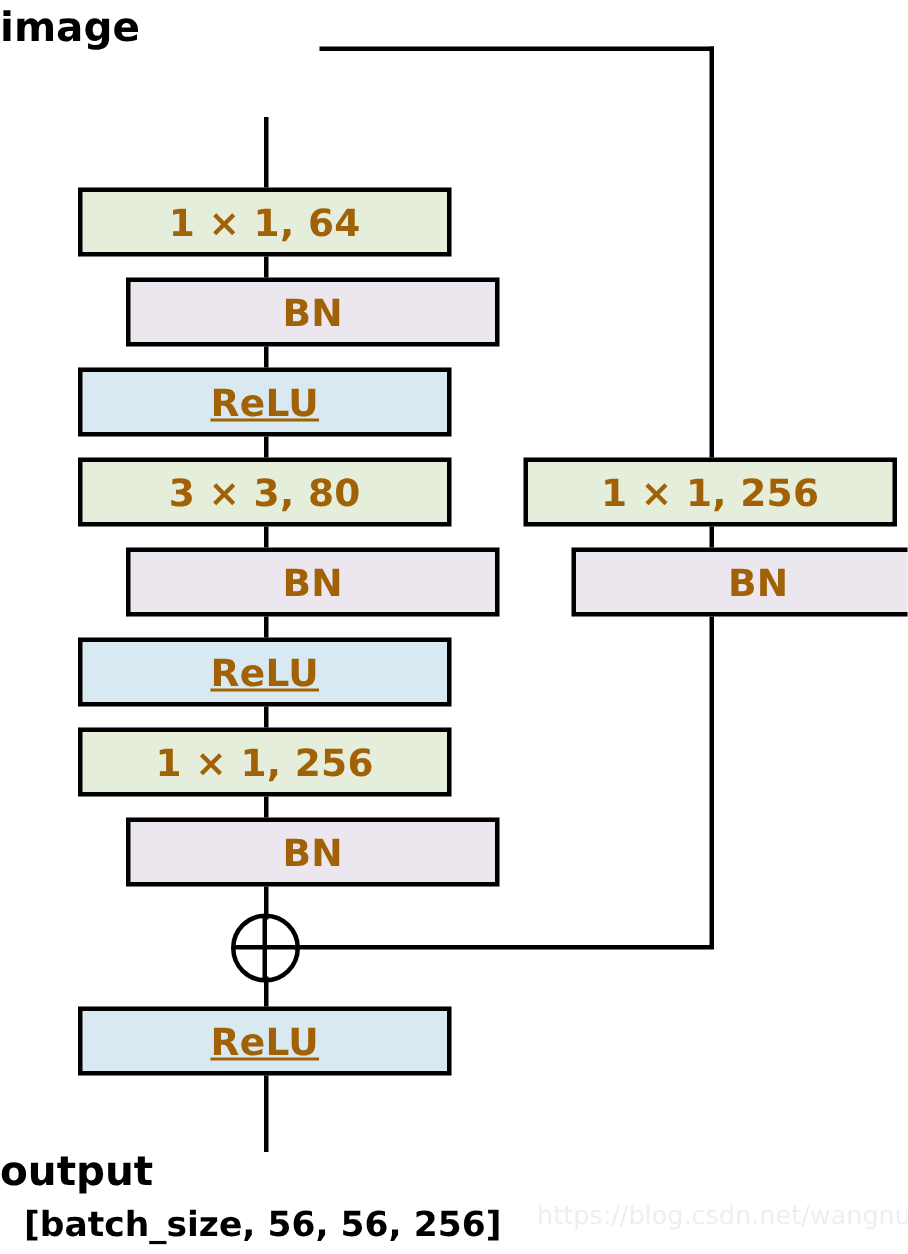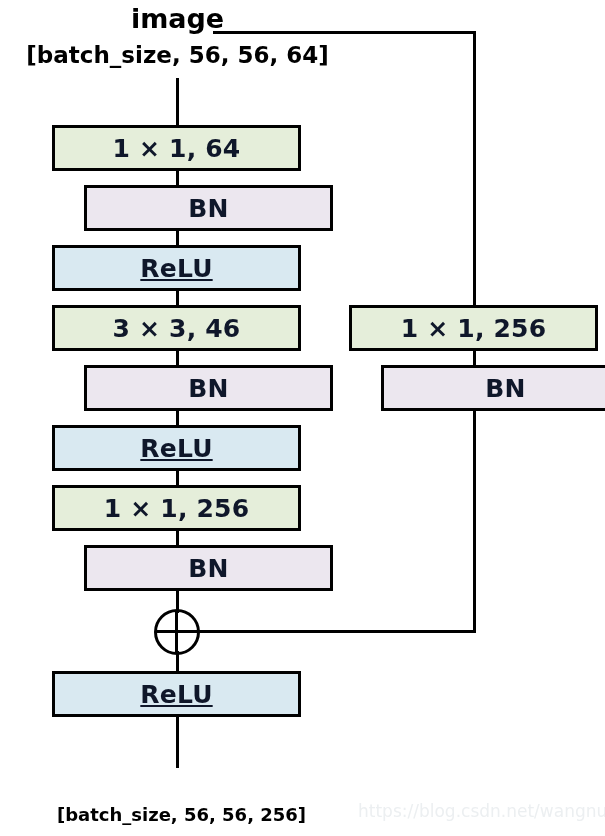--- a/index.html
+++ b/index.html
@@ -4,33 +4,33 @@
 <style>
   html,body{margin:0;padding:0;background:#ffffff;}
   body{
     width:605px;height:836px;position:relative;overflow:hidden;
     font-family:"DejaVu Sans","Liberation Sans",sans-serif;
     color:#000000;
   }
   #diagram{position:absolute;left:0;top:0;width:605px;height:836px;}
 
   
-  .lbl{position:absolute;text-align:center;font-weight:bold;white-space:nowrap;line-height:1;}
+  .lbl{position:absolute;font-weight:bold;white-space:nowrap;line-height:1;}
   #title-image      {left:0;  top:5px;  width:355px; font-size:27px;}
   #title-image-shape{left:0;  top:44px; width:355px; font-size:23px;}
   #out-title        {left:0;  top:768px;width:355px; font-size:27px;}
-  #out-shape        {left:4px;  top:806px;width:355px; font-size:18px;}
+  #out-shape        {left:16px;  top:806px;width:355px; font-size:23px;}
 
   
   .node{
     position:absolute;box-sizing:border-box;
     border:3px solid #000000;
     display:flex;align-items:center;justify-content:center;
     font-size:25px;font-weight:bold;letter-spacing:.2px;
-    color:#0f172a;
+    color:#a16207;
   }
   .conv{background:#e5eeda;}
   .bn  {background:#ece7ef;margin-left:32px;}
   .relu{background:#d9e9f1;text-decoration:underline;}
 
   
   .vline{position:absolute;width:3px;background:#000000;}
   .hline{position:absolute;height:3px;background:#000000;}
 
   
@@ -46,21 +46,20 @@
     position:absolute;left:358px;top:801px;
     font-size:17px;color:#eceff1;white-space:nowrap;font-weight:normal;
   }
 </style>
 </head>
 <body>
 
 <div id="diagram">
 
   <div class="lbl" id="title-image">image</div>
-  <div class="lbl" id="title-image-shape">[batch_size, 56, 56, 64]</div>
 
   <div class="hline" style="left:213px;top:31px;width:263px;"></div>
   <div class="vline" style="left:473px;top:31px;height:276px;"></div>
 
   <div class="vline" style="left:176px;top:78px;height:50px;"></div>
   <div class="vline" style="left:176px;top:168px;height:21px;"></div>
   <div class="vline" style="left:176px;top:228px;height:21px;"></div>
   <div class="vline" style="left:176px;top:288px;height:21px;"></div>
   <div class="vline" style="left:176px;top:348px;height:21px;"></div>
   <div class="vline" style="left:176px;top:408px;height:21px;"></div>
@@ -80,21 +79,21 @@
 
   <div class="node bn" style="left:52px;top:185px;width:249px;height:46px;">
     <span>BN</span>
   </div>
 
   <div class="node relu" style="left:52px;top:245px;width:249px;height:46px;">
     <span>ReLU</span>
   </div>
 
   <div class="node conv" style="left:52px;top:305px;width:249px;height:46px;">
-    <span>3 × 3, 46</span>
+    <span>3 × 3, 80</span>
   </div>
 
   <div class="node bn" style="left:52px;top:365px;width:249px;height:46px;">
     <span>BN</span>
   </div>
 
   <div class="node relu" style="left:52px;top:425px;width:249px;height:46px;">
     <span>ReLU</span>
   </div>
 
@@ -116,17 +115,18 @@
 
   <div id="add-node" title="element-wise add">
     <div class="bar-h"></div>
     <div class="bar-v"></div>
   </div>
 
   <div class="node relu" style="left:52px;top:671px;width:249px;height:46px;">
     <span>ReLU</span>
   </div>
 
+  <div class="lbl" id="out-title">output</div>
   <div class="lbl" id="out-shape">[batch_size, 56, 56, 256]</div>
 
   <div id="watermark">https://blog.csdn.net/wangnu_043</div>
 
 </div>
 
 </body></html>

